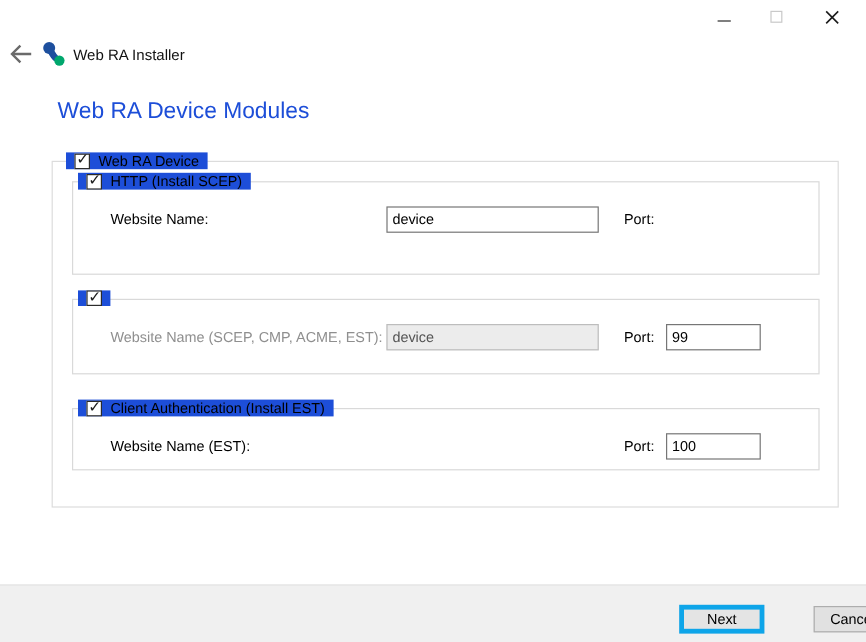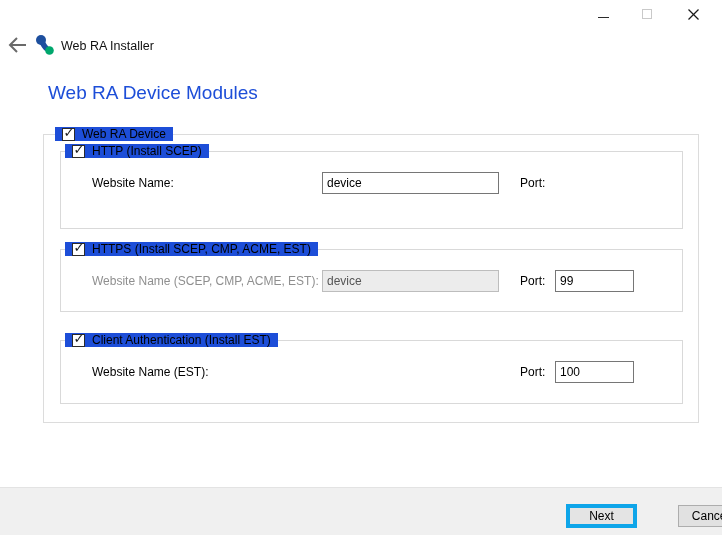--- a/index.html
+++ b/index.html
@@ -24,21 +24,21 @@
   .app-logo { position:absolute; left:35px; top:34px; width:20px; height:23px; }
   .app-title { position:absolute; left:61px; top:39px; font-size:12.5px; color:#111; }
   
   .page-title { position:absolute; left:48px; top:82px; font-size:19px; color:#1d4ed8; }
   
   .groupbox { position:absolute; border:1px solid #dcdcdc; background:#fff; }
   .outer-group { left:43px; top:134px; width:656px; height:289px; }
   .module-group { position:absolute; border:1px solid #d9d9d9; background:#fff; left:16px; width:623px; }
   .mod-http   { top:16px;  height:78px; }
   .mod-https  { top:114px; height:63px; }
-  .mod-client { top:205px; height:64px; }
+  .mod-client { top:205px; height:52px; }
   .legend {
     position:absolute; top:-8px; background:#1d4ed8; padding:0 7px;
     display:flex; align-items:center; gap:7px; font-size:12px; color:#000;
     white-space:nowrap; line-height:14px;
   }
   .legend-outer { left:11px; }
   .legend-inner { left:4px; }
   .checkbox {
     width:13px; height:13px; border:1px solid #2b2b2b; background:#fff;
     position:relative; flex:0 0 auto;
@@ -113,21 +113,20 @@
       <span>HTTP (Install SCEP)</span>
     </div>
     <span class="field-label">Website Name:</span>
     <input class="text-input name-input" type="text" value="device" style="">
     <span class="port-label">Port:</span>
   </div>
 
   <div class="module-group mod-https">
     <div class="legend legend-inner">
       <span class="checkbox checked"></span>
-      <span>HTTPS (Install SCEP, CMP, ACME, EST)</span>
     </div>
     <span class="field-label disabled">Website Name (SCEP, CMP, ACME, EST):</span>
     <input class="text-input name-input" type="text" disabled="" value="device" style="">
     <span class="port-label">Port:</span>
     <input class="text-input port-input" type="text" value="99" style="">
   </div>
 
   <div class="module-group mod-client">
     <div class="legend legend-inner">
       <span class="checkbox checked"></span>

